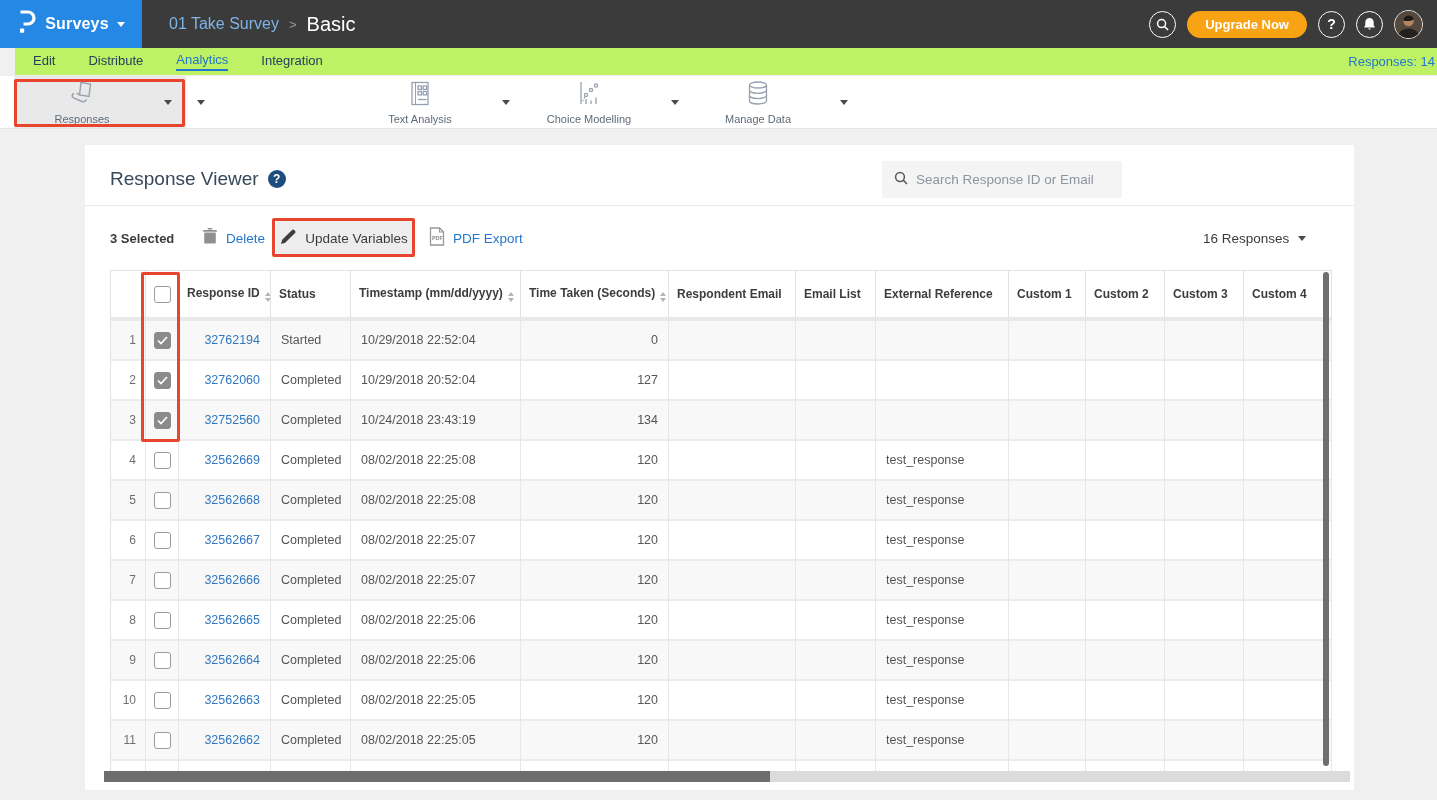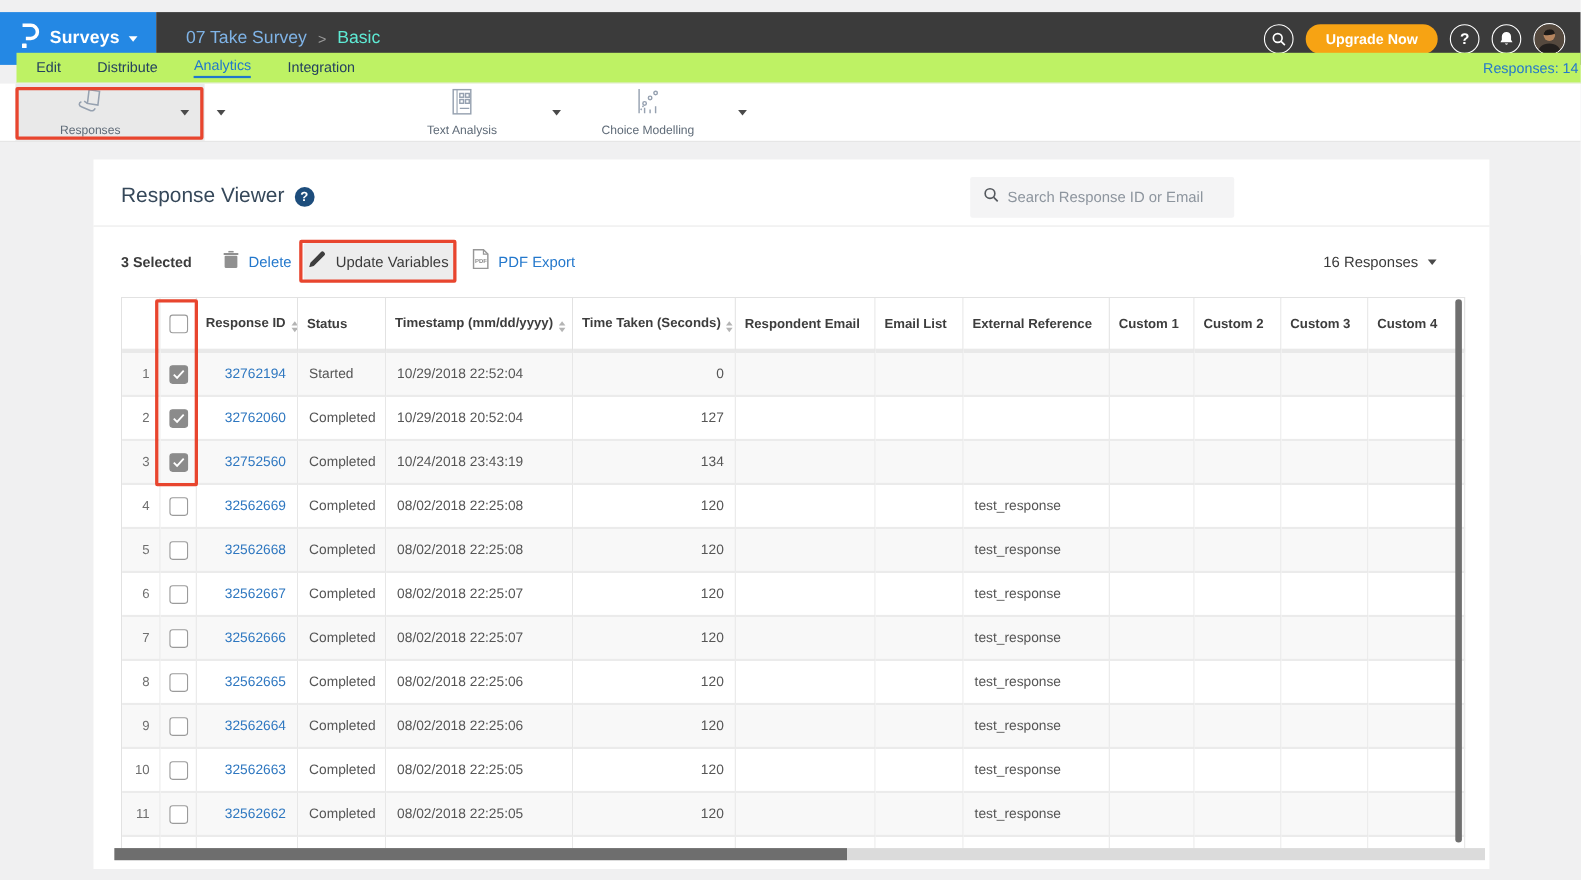--- a/index.html
+++ b/index.html
@@ -1,26 +1,26 @@
 <!DOCTYPE html>
 <html><head>
 <meta charset="utf-8">
 <style>
   * { margin:0; padding:0; box-sizing:border-box; }
   html,body { width:1437px; height:800px; overflow:hidden; }
   body { font-family:"Liberation Sans", sans-serif; background:#f0f0f1; position:relative; }
 
   
-  .topbar { position:absolute; left:0; top:11px; width:1437px; height:48px; display:flex; }
+  .topbar { position:absolute; left:0; top:0; width:1437px; height:48px; display:flex; }
   .brand { width:142px; height:48px; background:#2488e4; display:flex; align-items:center; justify-content:center; gap:8px; cursor:pointer; }
   .brand-label { color:#fff; font-size:16px; font-weight:bold; letter-spacing:.2px; }
   .crumbs { flex:1; background:#3b3b3b; display:flex; align-items:center; padding-left:27px; gap:10px; }
   .crumb-link { color:#7fb3e6; font-size:16px; cursor:pointer; }
   .crumb-sep { color:#9a9a9a; font-size:13px; }
-  .crumb-current { color:#5eead4; font-size:16px; }
+  .crumb-current { color:#ffffff; font-size:20px; }
   .top-actions { position:absolute; right:14px; top:0; height:48px; display:flex; align-items:center; gap:11px; }
   .circle-btn { width:27px; height:27px; border:1.6px solid #fff; border-radius:50%; display:flex; align-items:center; justify-content:center; color:#fff; font-weight:bold; font-size:14px; cursor:pointer; }
   .upgrade { height:27px; padding:0 18px; border:none; border-radius:14px; background:#f7a313; color:#fff; font-family:"Liberation Sans",sans-serif; font-size:13px; font-weight:bold; cursor:pointer; }
   .avatar { width:29px; height:29px; border-radius:50%; overflow:hidden; border:1.5px solid #fff; cursor:pointer; background:#4a423c; }
 
   
   .subnav { position:absolute; left:15px; top:48px; width:1437px; height:28px; background:#bef264; border-bottom:1px solid #ececec; display:flex; align-items:center; }
   .subnav-item { font-size:13px; color:#24415e; margin-left:33px; cursor:pointer; padding-bottom:2px; }
   .subnav-item:first-child { margin-left:18px; }
   .subnav-item.active { color:#2077cc; border-bottom:2px solid #2077cc; }
@@ -95,21 +95,21 @@
     <span>
       <svg width="20" height="26" viewBox="0 0 20 26">
         <path d="M3.5 3 H11 a6 6 0 0 1 0 12 H6.5" fill="none" stroke="#fff" stroke-width="3.2"></path>
         <rect x="3" y="19.5" width="4.2" height="4.2" rx="0.6" fill="#fff"></rect>
       </svg>
     </span>
     <span class="brand-label">Surveys</span>
     <span class="caret-down white"></span>
   </div>
   <div class="crumbs">
-    <span class="crumb-link">07 Take Survey</span>
+    <span class="crumb-link">01 Take Survey</span>
     <span class="crumb-sep">&gt;</span>
     <span class="crumb-current">Basic</span>
   </div>
   <div class="top-actions">
     <div class="circle-btn">
       <svg width="13" height="13" viewBox="0 0 14 14">
           <circle cx="6" cy="6" r="4.3" fill="none" stroke="#fff" stroke-width="1.6"></circle>
           <path d="M9.3 9.3 L13 13" stroke="#fff" stroke-width="1.6"></path>
         </svg>
     </div>
@@ -192,20 +192,38 @@
               <path d="M7 2 V24"></path>
               <circle cx="12" cy="15" r="1.6"></circle>
               <circle cx="17" cy="10" r="1.6"></circle>
               <circle cx="22" cy="5.5" r="1.6"></circle>
               <path d="M12 19 V24 M17 20.5 V24 M22 17.5 V24"></path>
               <path d="M8.5 21 l2.5 -4" stroke-dasharray="1.5 1.6"></path>
             </g>
           </svg>
       </span>
       <span class="tool-label">Choice Modelling</span>
+    </div>
+    <div class="tool-caret">
+        <span class="caret-down"></span>
+      </div>
+  </div>
+  <div class="tool-group" style="left:690px">
+    <div class="tool-btn">
+      <span>
+        <svg width="26" height="27" viewBox="0 0 26 27">
+            <g fill="none" stroke="#96a1b0" stroke-width="1.3">
+              <ellipse cx="13" cy="5" rx="8.5" ry="3"></ellipse>
+              <path d="M4.5 5 V21 c0 1.7 3.8 3 8.5 3 s8.5 -1.3 8.5 -3 V5"></path>
+              <path d="M4.5 10.3 c0 1.7 3.8 3 8.5 3 s8.5 -1.3 8.5 -3"></path>
+              <path d="M4.5 15.6 c0 1.7 3.8 3 8.5 3 s8.5 -1.3 8.5 -3"></path>
+            </g>
+          </svg>
+      </span>
+      <span class="tool-label">Manage Data</span>
     </div>
     <div class="tool-caret">
         <span class="caret-down"></span>
       </div>
   </div>
 </div>
 
 <section class="card">
   <div class="card-title-row">
     <span class="card-title">Response Viewer</span>

